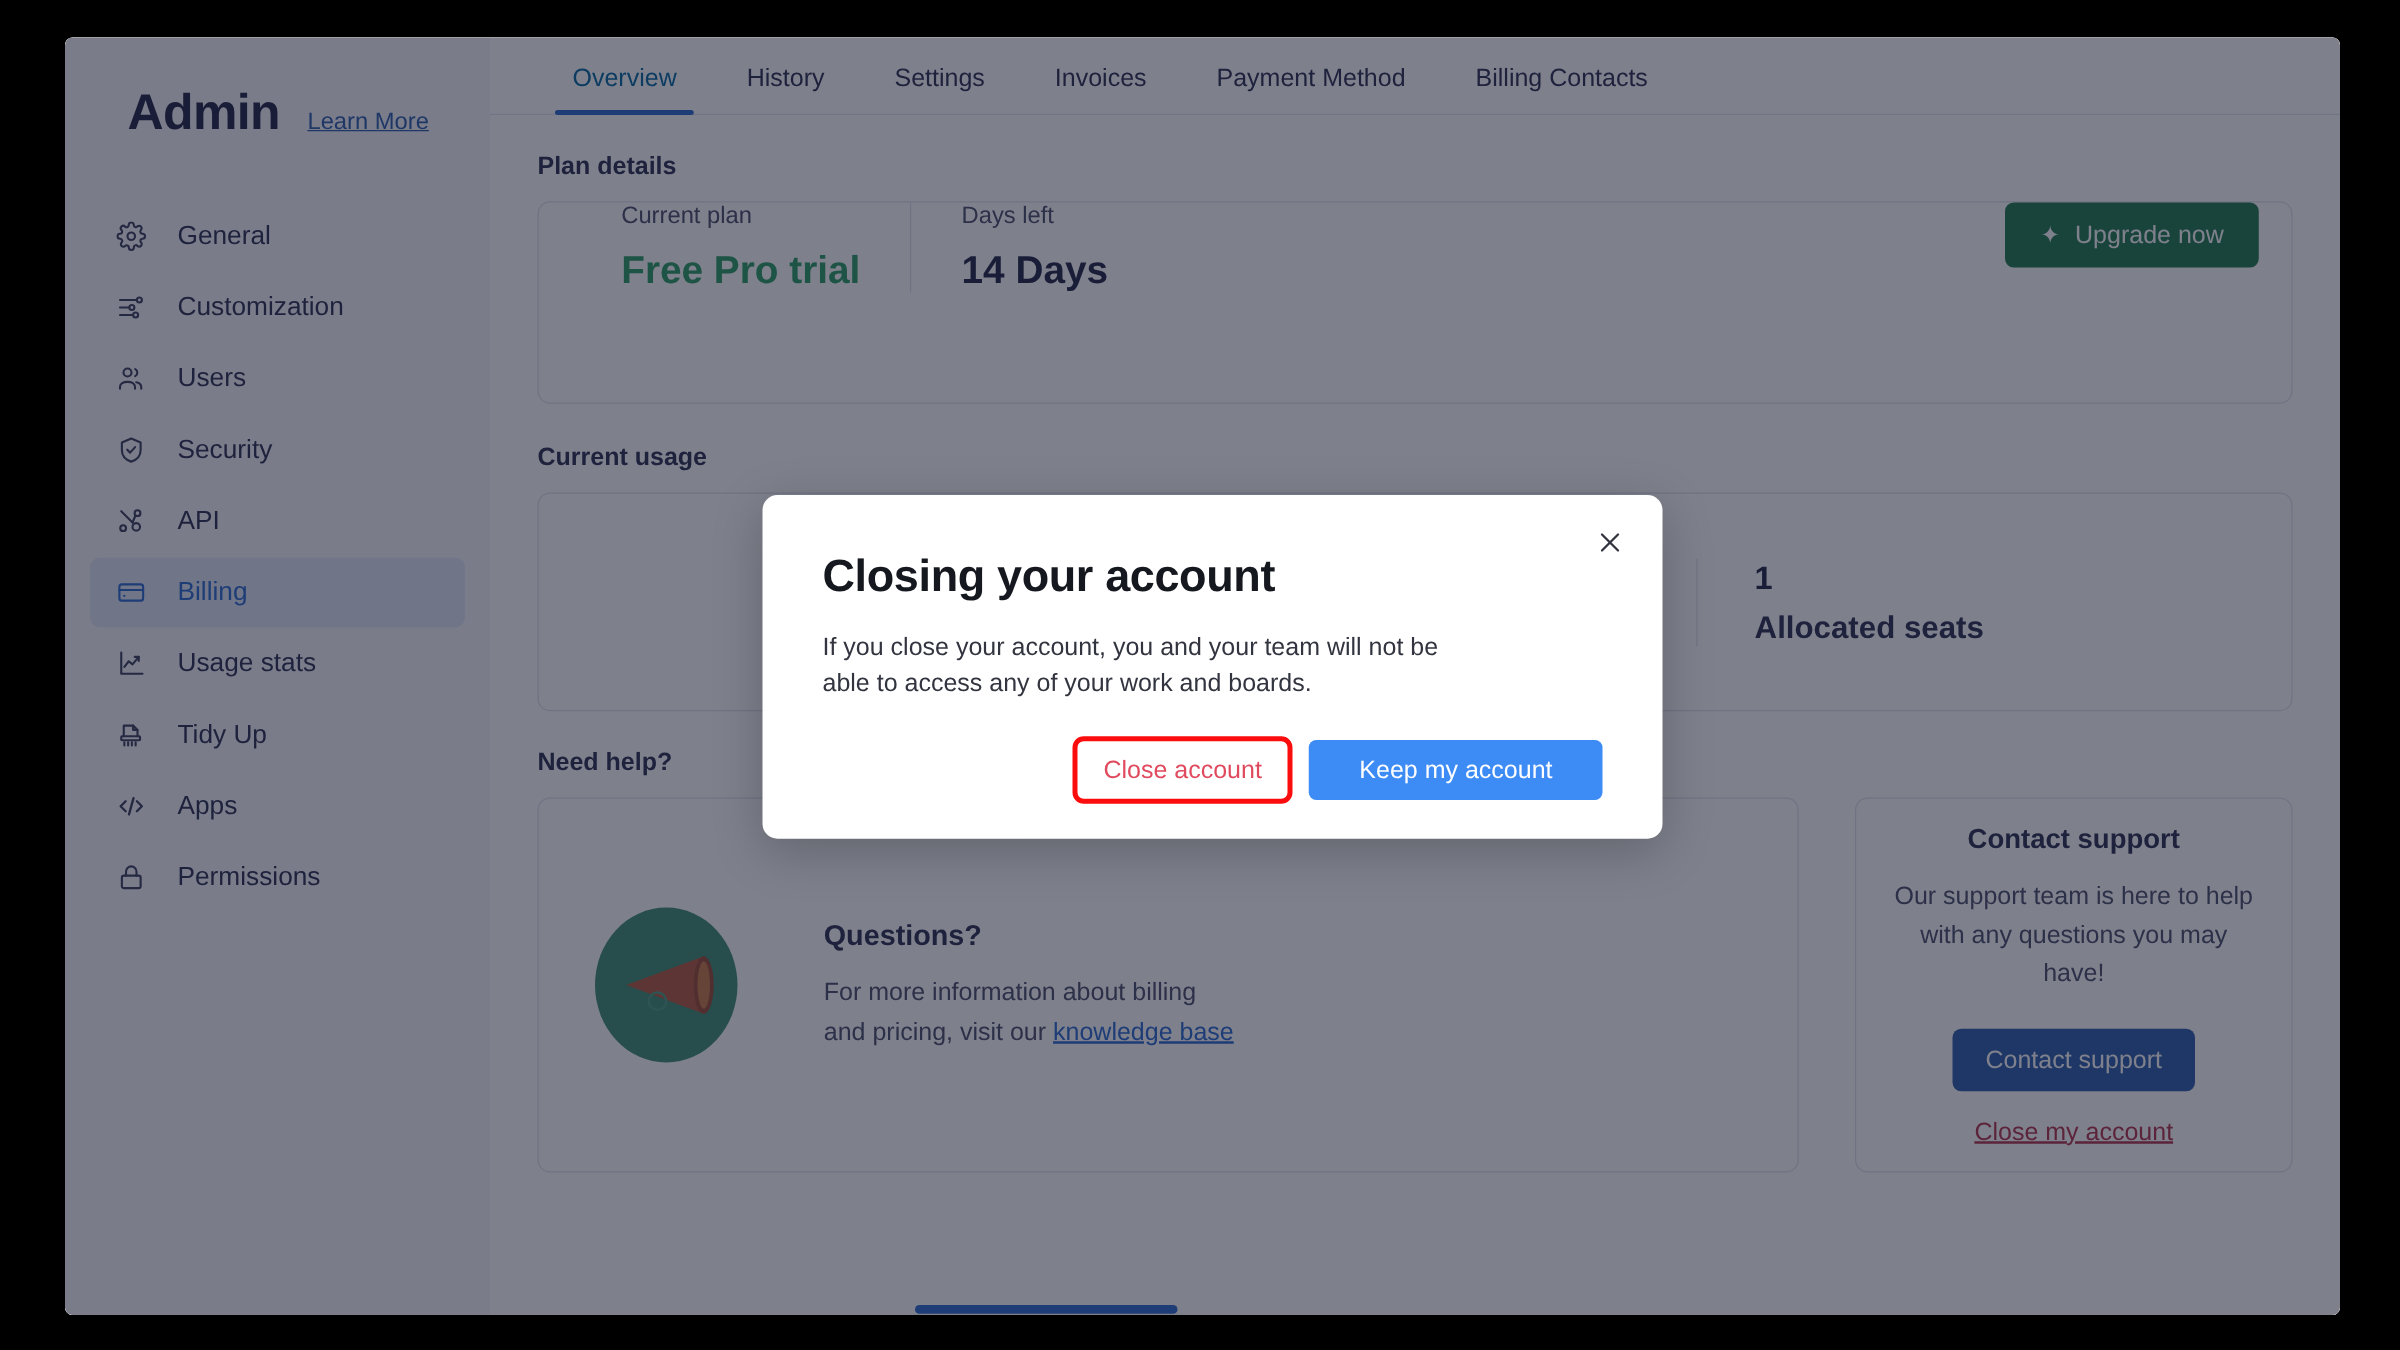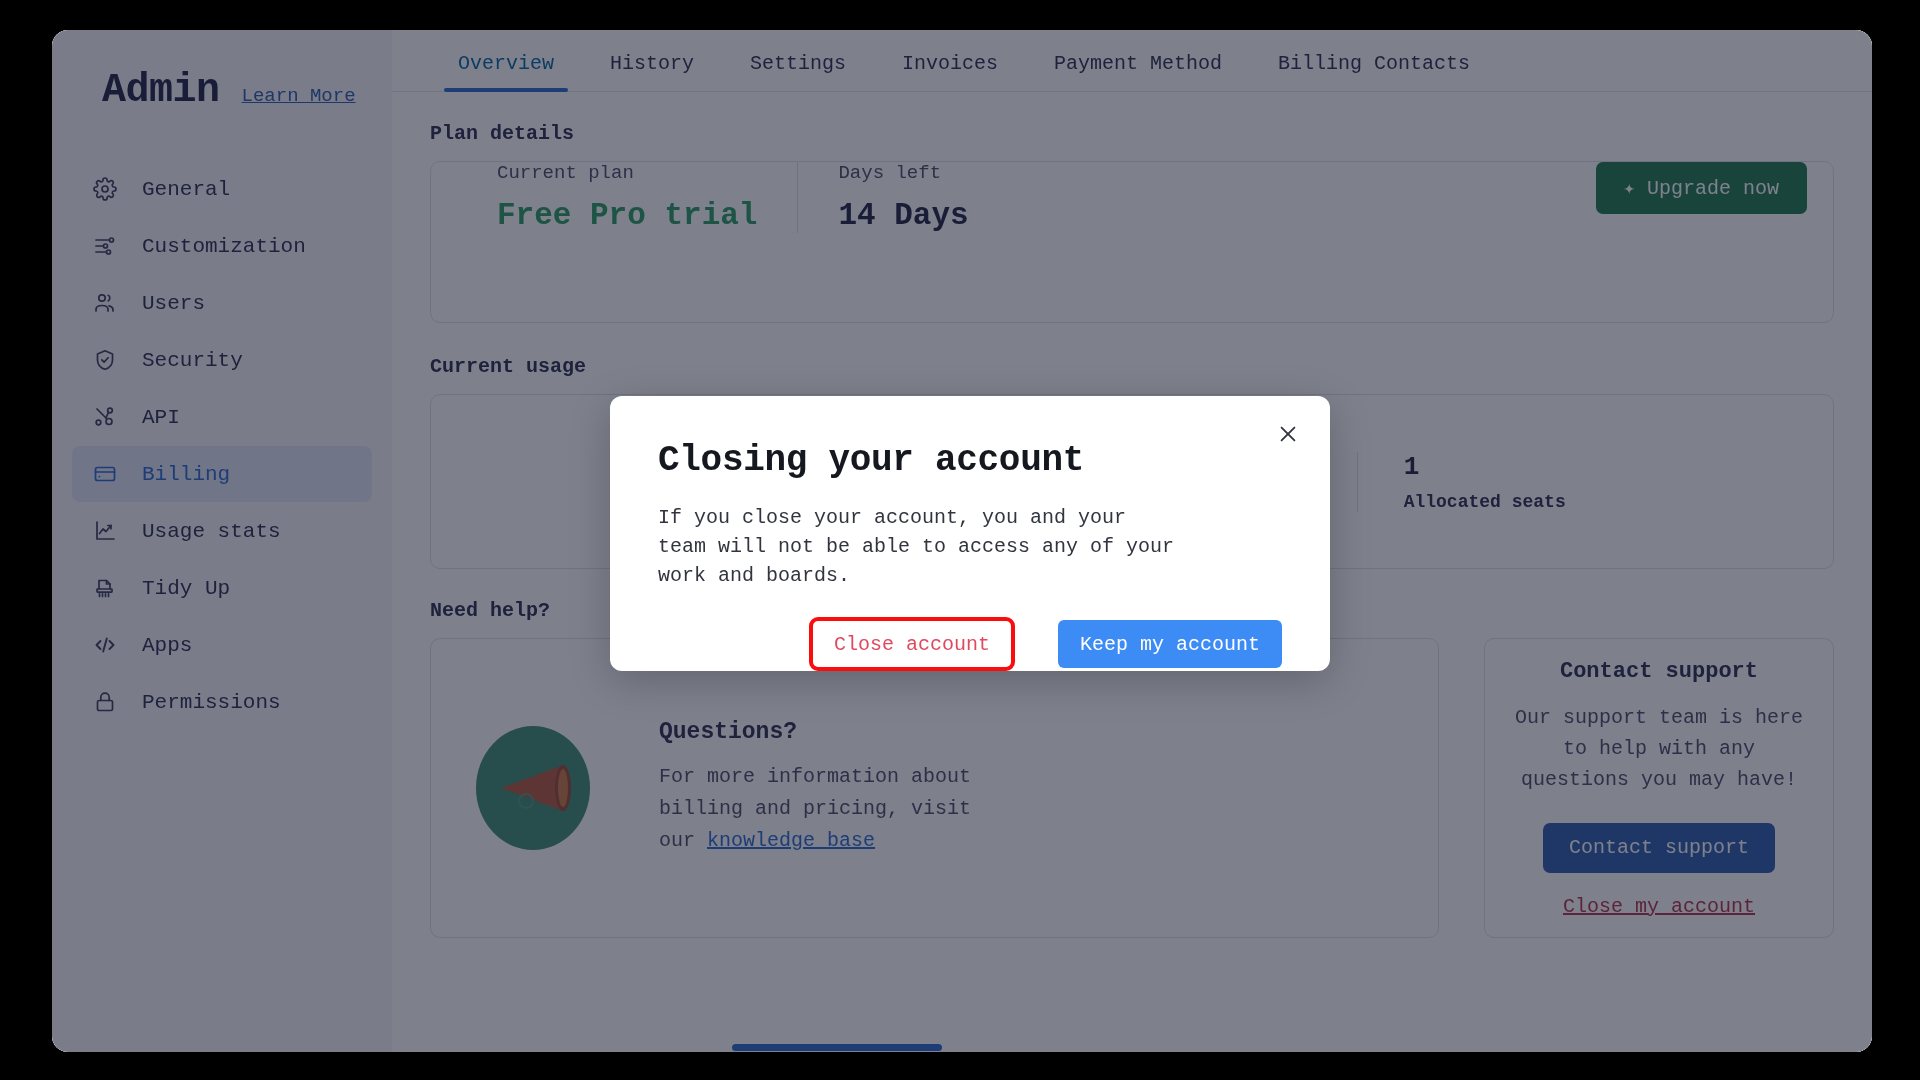--- a/index.html
+++ b/index.html
@@ -9,23 +9,22 @@
     font-family: "Liberation Sans", sans-serif;
     overflow: hidden;
   }
 
   
   #app-window {
     position: absolute;
     left: 52px; top: 30px;
     width: 1820px; height: 1022px;
     background: #ffffff;
-    border-radius: 16px;
+    border-radius: 6px;
     overflow: hidden;
-    font-family: Liberation Mono, monospace;
   }
 
   
   #app-chrome {
     position: absolute; inset: 0;
     display: flex;
     background: #ffffff;
   }
   #dim-overlay {
     position: absolute; inset: 0;
@@ -135,21 +134,21 @@
     display: flex; align-items: center; gap: 12px;
   }
   .sparkle { font-size: 19px; }
 
   
   #usage-section { margin-top: 32px; }
   #usage-card { height: 175px; display: flex; align-items: center; padding: 0 26px; }
   .usage-col { padding: 0 46px; flex: 1; }
   .usage-col.divider { border-left: 1px solid #dfe1ea; }
   .usage-num { font-size: 26px; font-weight: bold; color: #1f2544; margin-bottom: 10px; }
-  .usage-cap { font-size: 18px; font-weight: bold; color: #2c3050; }
+  .usage-cap { font-size: 25px; font-weight: bold; color: #2c3050; }
 
   
   #help-section { margin-top: 30px; }
   #help-row { display: flex; gap: 22px; }
   #questions-card {
     flex: 1;
     height: 300px;
     display: flex; align-items: center;
     padding: 0 40px;
     gap: 38px;
@@ -219,22 +218,22 @@
     background: #ffffff; color: #e04a5e;
     border: none; border-radius: 6px;
     height: 48px; padding: 0 22px;
     font-size: 20px; font-family: inherit; cursor: pointer;
     outline: 4px solid #fb0d0d;
     outline-offset: -1px;
   }
   #keep-my-account-button {
     background: #3d8bf5; color: #ffffff;
     border: none; border-radius: 6px;
-    height: 48px; padding: 0 22px;
-    font-size: 20px; font-family: inherit; cursor: pointer; margin-left: 30px;
+    height: 48px; padding: 0 40px;
+    font-size: 20px; font-family: inherit; cursor: pointer;
   }
 </style>
 </head>
 <body>
 
 <div id="app-window">
 
   <div id="app-chrome">
 
     <aside id="sidebar">

